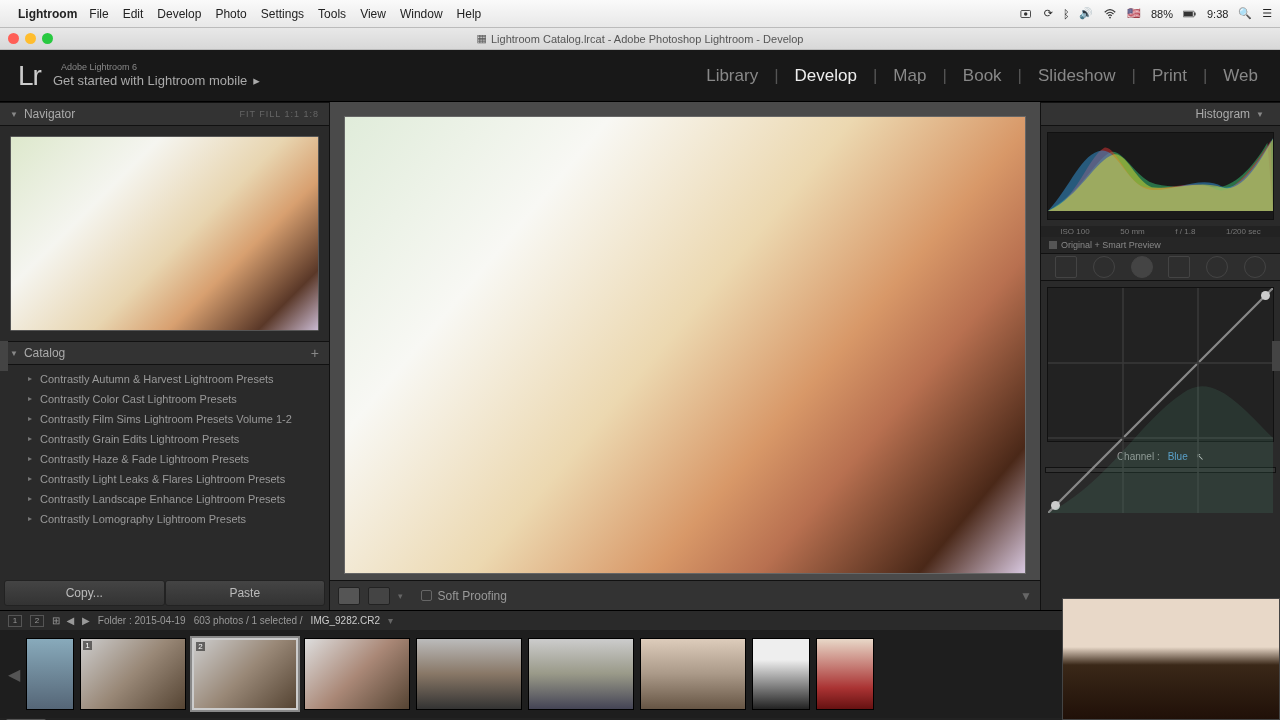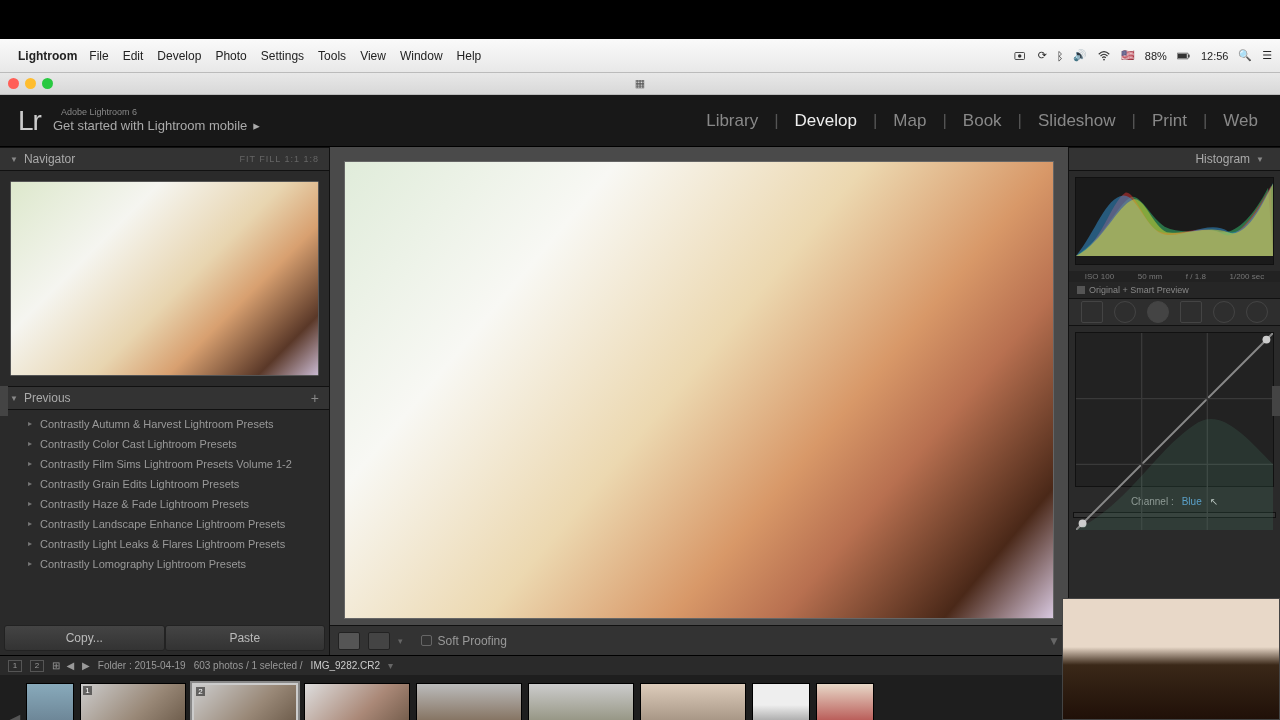--- a/index.html
+++ b/index.html
@@ -1,18 +1,18 @@
 <!DOCTYPE html>
 <html><head>
 <meta charset="utf-8">
 <style>
 * { margin:0; padding:0; box-sizing:border-box; font-family:-apple-system,"Helvetica Neue",Arial,sans-serif; }
 body { width:1280px; height:720px; background:#000; overflow:hidden; position:relative; }
 
-.mac-bar { height:34px; background:linear-gradient(#fafafa,#e8e8e8); display:flex; align-items:center; font-size:12px; color:#222; padding:0 8px; border-bottom:1px solid #bbb;margin-top:39px; }
+.mac-bar { height:28px; background:linear-gradient(#fafafa,#e8e8e8); display:flex; align-items:center; font-size:12px; color:#222; padding:0 8px; border-bottom:1px solid #bbb; }
 .mac-bar .apple { font-size:14px; margin-right:10px; }
 .mac-bar .app { font-weight:bold; margin-right:12px; }
 .mac-bar .menu-item { margin-right:14px; cursor:default; }
 .mac-bar .spacer { flex:1; }
 .mac-bar .right-item { margin-left:10px; font-size:11px; display:flex; align-items:center; }
 .mac-bar svg { width:14px; height:14px; }
 
 .win-title { height:22px; background:linear-gradient(#e8e8e8,#d8d8d8); display:flex; align-items:center; font-size:11px; color:#555; border-bottom:1px solid #bbb; position:relative; }
 .traffic { display:flex; gap:6px; margin-left:8px; }
 .traffic span { width:11px; height:11px; border-radius:50%; display:block; }
@@ -24,21 +24,21 @@
 .lr-logo { font-family:"Myriad Pro",sans-serif; font-size:28px; font-weight:300; letter-spacing:-1px; margin-right:12px; }
 .lr-top-sub { font-size:9px; color:#888; line-height:1.1;margin-left:8px; }
 .lr-top-link { font-size:13px; color:#aaa; display:flex; align-items:flex-start; gap:6px; }
 .lr-tabs { margin-left:auto; display:flex; align-items:center; gap:8px; font-size:17px; color:#888; }
 .lr-tabs span { cursor:pointer; padding:0 4px; }
 .lr-tabs .sep { color:#555; }
 .lr-tabs .active { color:#eee; }
 
 .lr-main { flex:1; display:flex; background:#343434; min-height:0; }
 .panel-left { width:330px; background:#2a2a2a; display:flex; flex-direction:column; border-right:1px solid #111;}
-.panel-right { width:212px; background:#2a2a2a; display:flex; flex-direction:column; border-left:1px solid #111;}
+.panel-right { width:240px; background:#2a2a2a; display:flex; flex-direction:column; border-left:1px solid #111;}
 .panel-mid { flex:1; display:flex; flex-direction:column; background:#4a4a4a; }
 .phead { height:24px; background:#333; display:flex; align-items:center; padding:0 10px; font-size:12px; color:#aaa; border-bottom:1px solid #111; border-top:1px solid #111;}
 .phead .tri { font-size:8px; margin-right:6px; color:#888; }
 .phead .phead-r { margin-left:auto; font-size:9px; color:#666; letter-spacing:1px; }
 .phead .plus { margin-left:auto; color:#888; font-size:14px; }
 .nav-img { margin:10px; height:195px; border:1px solid #555; background:linear-gradient(135deg,#dde8cc 0%,#f5f5f0 30%,#e8d5b0 55%,#d8a070 70%,#5a3828 88%,#c8b8d0 100%); border-radius:1px; position:relative; }
 .presets-list { flex:1; overflow:hidden; padding:4px 0; }
 .preset-row { display:flex; align-items:center; font-size:11px; color:#999; padding:2px 14px 2px 28px; cursor:pointer; line-height:16px;}
 .preset-row::before { content:"▸"; color:#777; font-size:8px; margin-right:8px; }
 .btn-row { display:flex; gap:0; padding:4px; }
@@ -110,33 +110,34 @@
     </span>
   <span class="right-item">🇺🇸</span>
   <span class="right-item">88%</span>
   <span class="right-item">
       <svg viewBox="0 0 20 10">
         <rect x="0" y="1" width="16" height="8" rx="1" fill="none" stroke="#333"></rect>
         <rect x="1" y="2" width="13" height="6" fill="#333"></rect>
         <rect x="16" y="3" width="2" height="4" fill="#333"></rect>
       </svg>
     </span>
-  <span class="right-item">12:56</span>
+  <span class="right-item">9:38</span>
   <span class="right-item">🔍</span>
   <span class="right-item">☰</span>
 </div>
 
 <div class="win-title">
   <div class="traffic">
     <span class="tr-r"></span>
     <span class="tr-y"></span>
     <span class="tr-g"></span>
   </div>
   <div class="win-title-text">
     <span>▦</span>
+    <span>Lightroom Catalog.lrcat - Adobe Photoshop Lightroom - Develop</span>
   </div>
 </div>
 
 <div class="lr-wrap">
 
   <div class="lr-top">
     <span class="lr-logo">Lr</span>
     <div>
       <div class="lr-top-sub">Adobe Lightroom 6</div>
       <div class="lr-top-link">
@@ -166,31 +167,31 @@
 
     <div class="panel-left">
       <div class="phead">
         <span class="tri">▼</span>
         <span>Navigator</span>
         <span class="phead-r">FIT  FILL  1:1  1:8</span>
       </div>
       <div class="nav-img"></div>
       <div class="phead">
         <span class="tri">▼</span>
-        <span>Previous</span>
+        <span>Catalog</span>
         <span class="plus">+</span>
       </div>
       <div class="presets-list">
         <div class="preset-row">Contrastly Autumn &amp; Harvest Lightroom Presets</div>
         <div class="preset-row">Contrastly Color Cast Lightroom Presets</div>
         <div class="preset-row">Contrastly Film Sims Lightroom Presets Volume 1-2</div>
         <div class="preset-row">Contrastly Grain Edits Lightroom Presets</div>
         <div class="preset-row">Contrastly Haze &amp; Fade Lightroom Presets</div>
+        <div class="preset-row">Contrastly Light Leaks &amp; Flares Lightroom Presets</div>
         <div class="preset-row">Contrastly Landscape Enhance Lightroom Presets</div>
-        <div class="preset-row">Contrastly Light Leaks &amp; Flares Lightroom Presets</div>
         <div class="preset-row">Contrastly Lomography Lightroom Presets</div>
       </div>
       <div class="btn-row">
         <div class="pbtn">Copy...</div>
         <div class="pbtn">Paste</div>
       </div>
     </div>
 
     <div class="panel-mid">
       <div class="center-img"></div>

